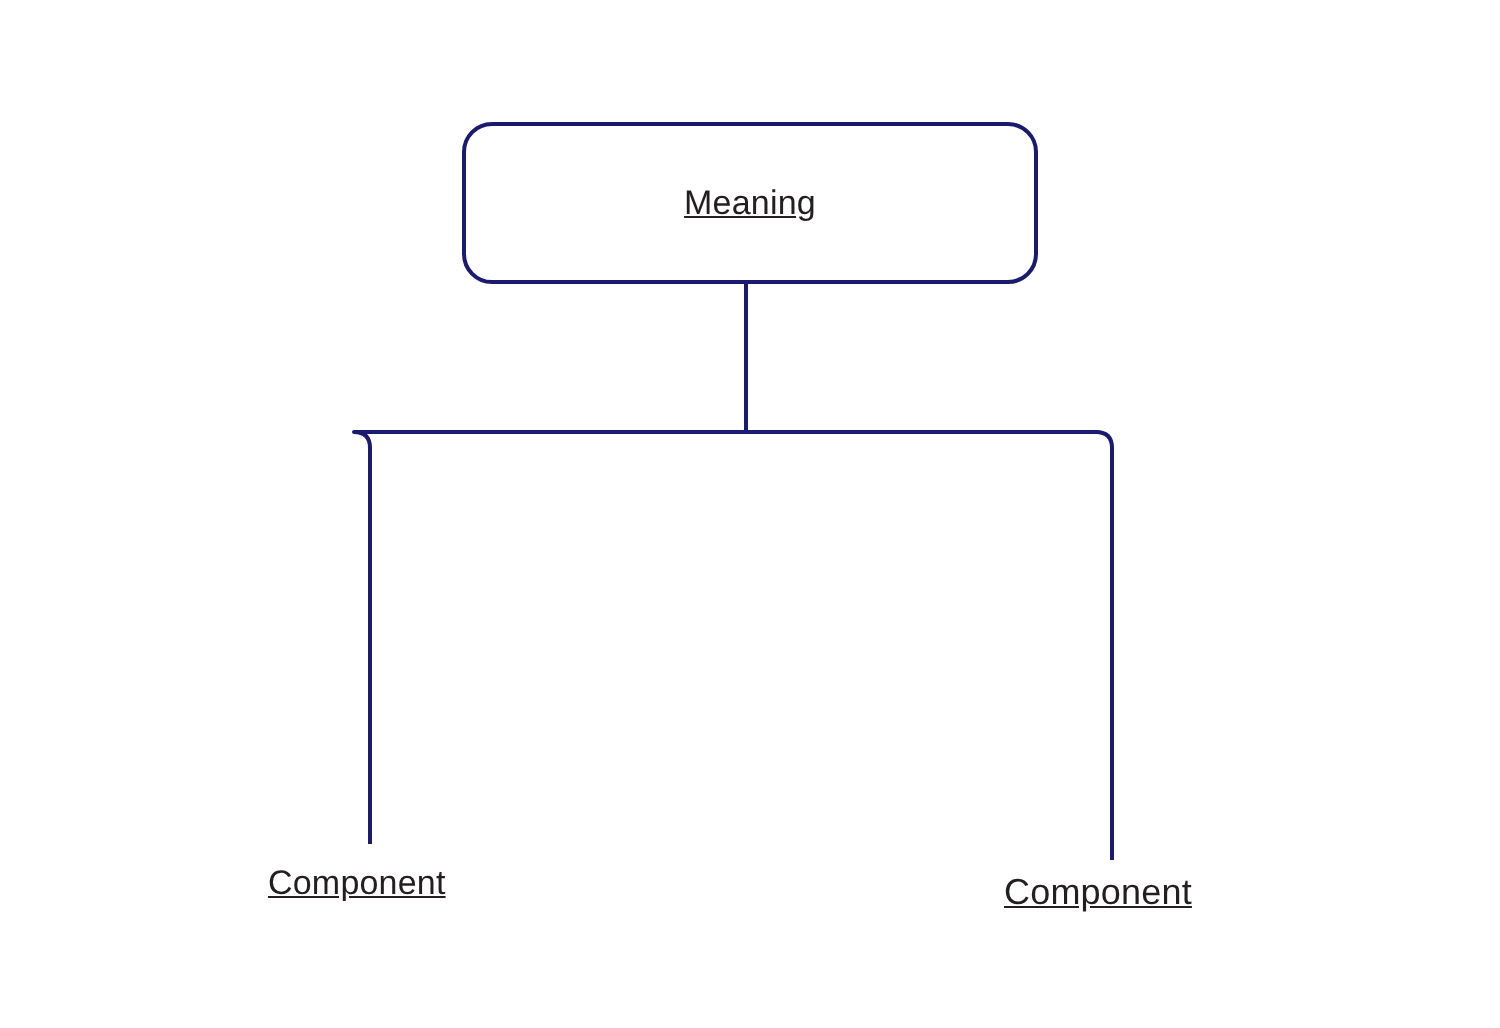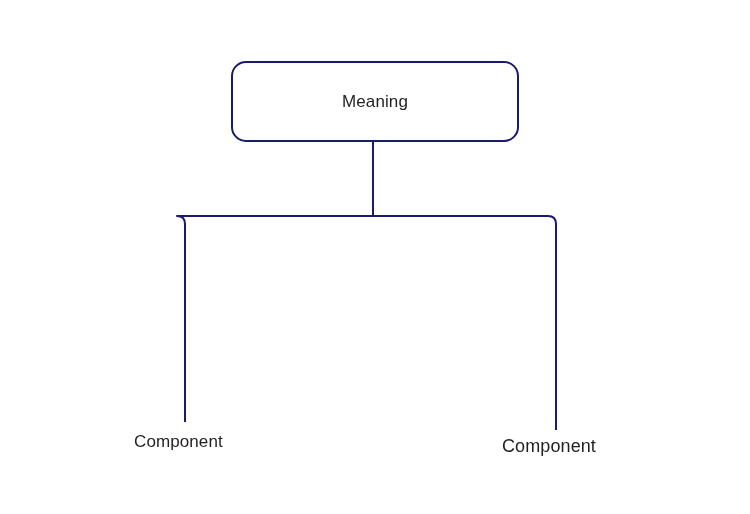--- a/index.html
+++ b/index.html
@@ -24,20 +24,21 @@
     top: 0;
     width: 750px;
     height: 514px;
     display: block;
   }
   .node-label {
     position: absolute;
     color: #231f20;
     white-space: nowrap;
     line-height: 1;
+    text-decoration: underline;
   }
   
   #root-node-label {
     left: 231px;
     top: 61px;
     width: 288px;
     height: 81px;
     display: flex;
     align-items: center;
     justify-content: center;

